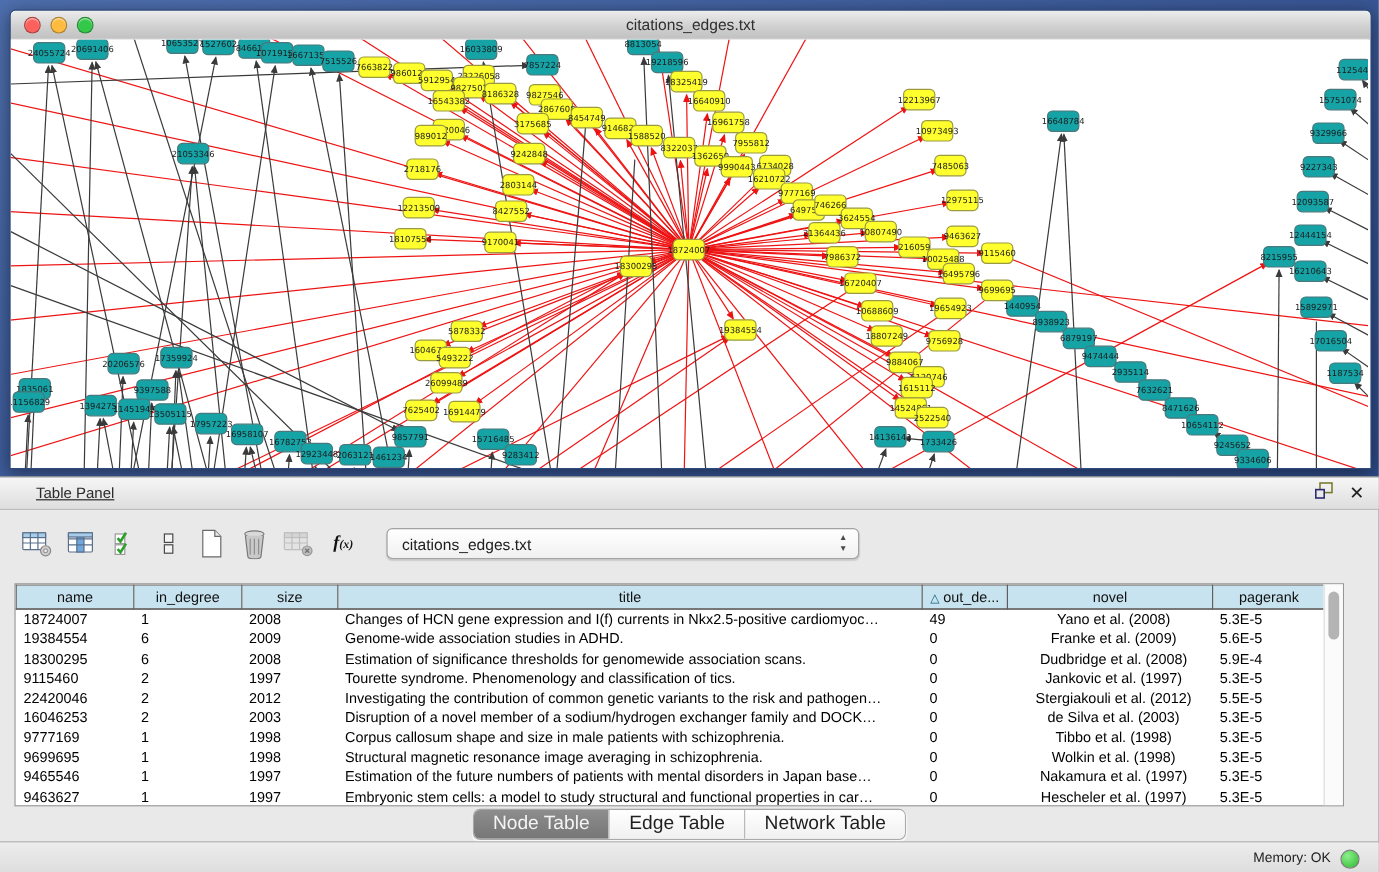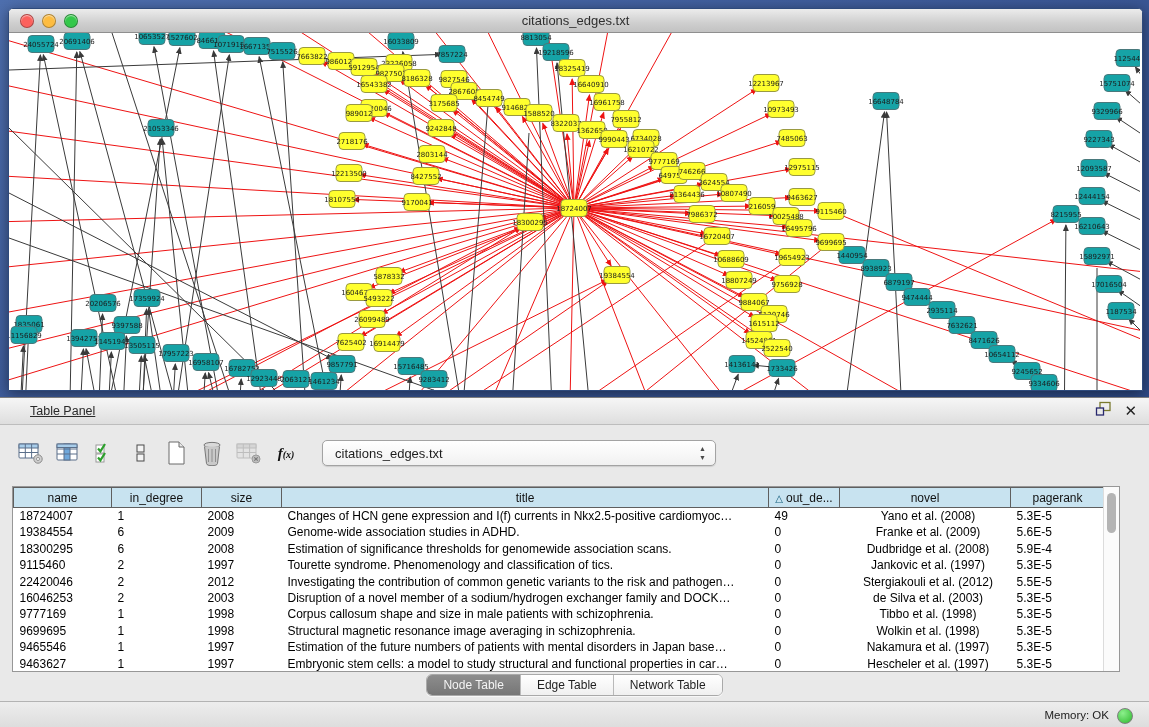--- a/index.html
+++ b/index.html
@@ -87,21 +87,21 @@
   .sort-tri{color:#16607e;font-size:10px;margin-right:3px;}
   .vscroll{
     width:15px;background:#fbfbfb;border-left:1px solid #dcdcdc;position:relative;
   }
   .vthumb{position:absolute;left:3px;top:6px;width:9px;height:40px;border-radius:5px;background:#b4b4b4;}
   
   .tabbar{position:absolute;left:0;top:276px;width:1149px;display:flex;justify-content:center;}
   .seg{display:flex;border:1px solid #a9a9a9;border-radius:6px;overflow:hidden;
        background:#fdfdfd;box-shadow:0 1px 1px rgba(255,255,255,.7);}
   .seg-btn{
-    padding:3px 16px;font-size:12px;color:#1f1f1f;background:linear-gradient(#ffffff,#f0f0f0);
+    padding:3px 16px;font-size:16px;color:#1f1f1f;background:linear-gradient(#ffffff,#f0f0f0);
     border-left:1px solid #b9b9b9;cursor:default;
   }
   .seg-btn:first-child{border-left:none;}
   .seg-btn.selected{background:linear-gradient(#8d8d8d,#767676);color:#f4f4f4;}
   
   .statusbar{
     position:absolute;left:0;top:303px;width:1149px;height:27px;
     background:linear-gradient(#ededed,#dcdcdc);border-top:1px solid #b3b3b3;
   }
   .mem{position:absolute;right:40px;top:7px;font-size:11.5px;color:#222;}

